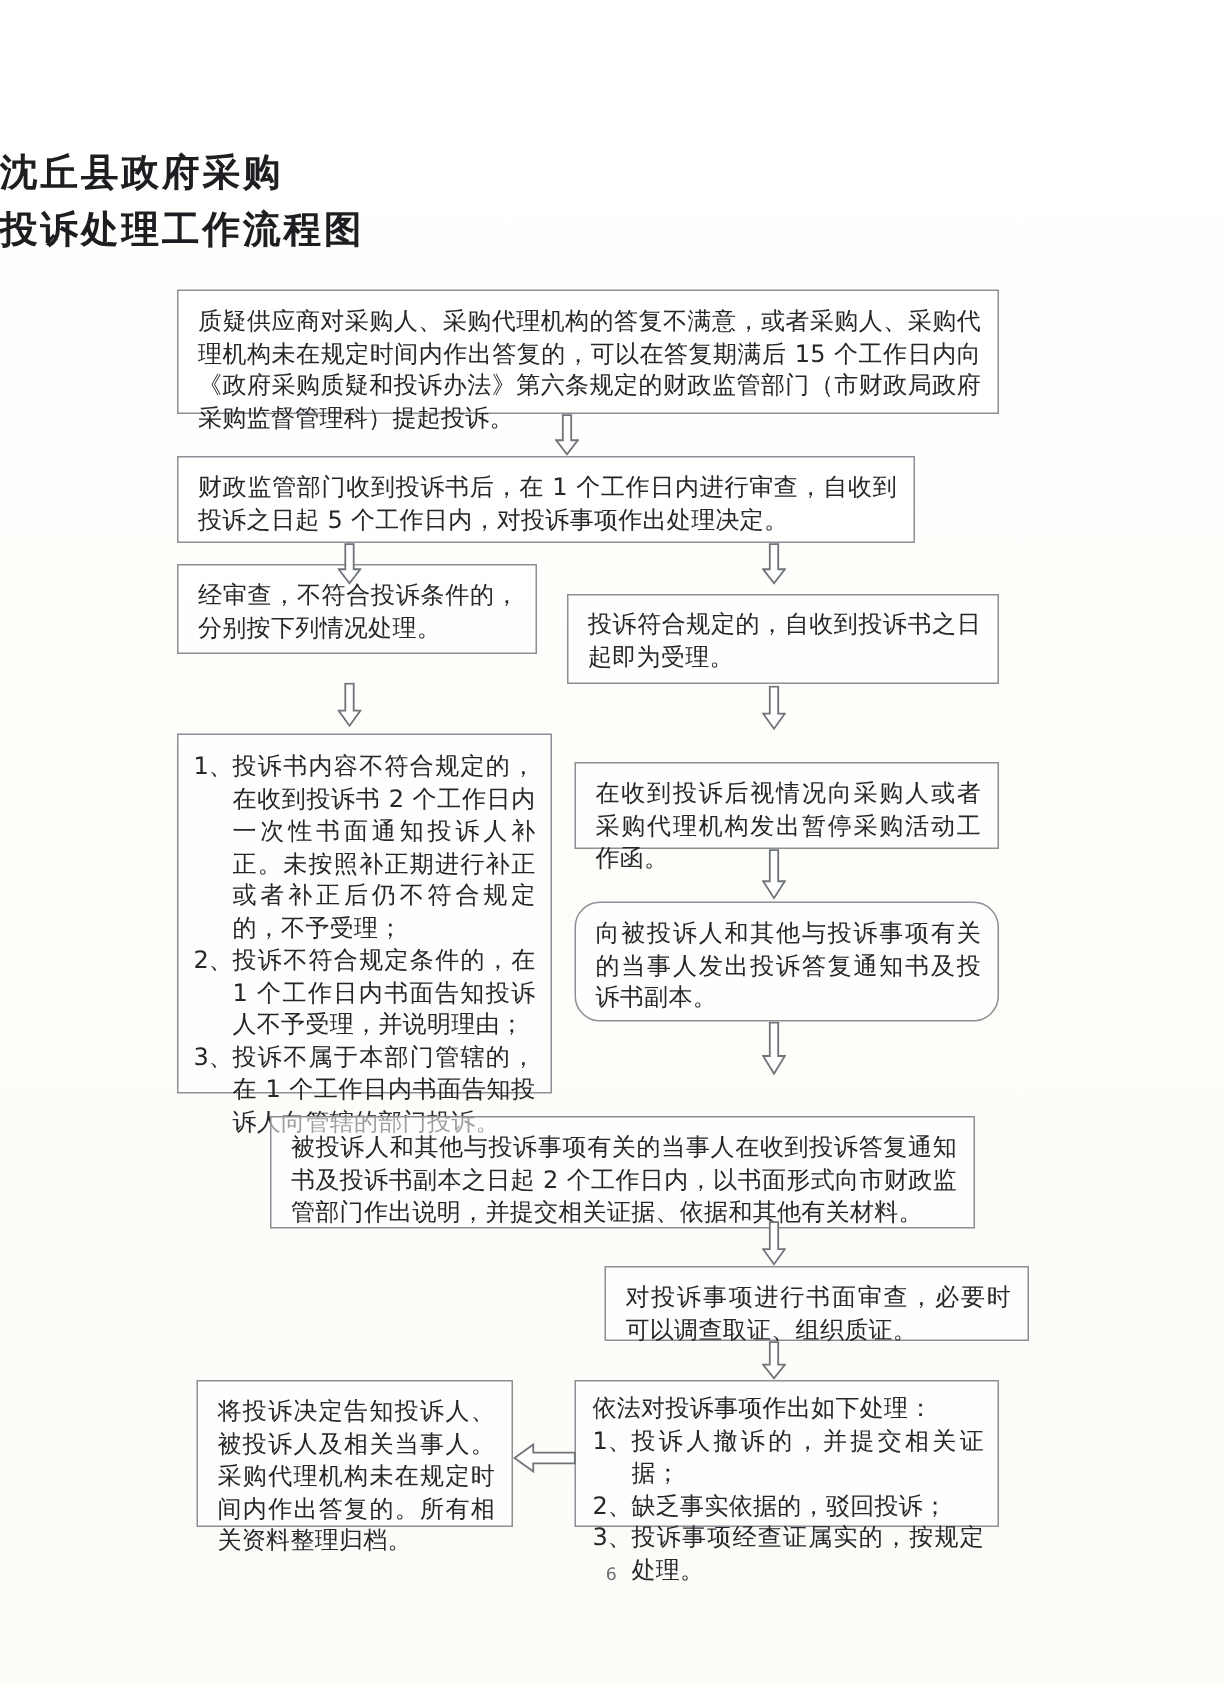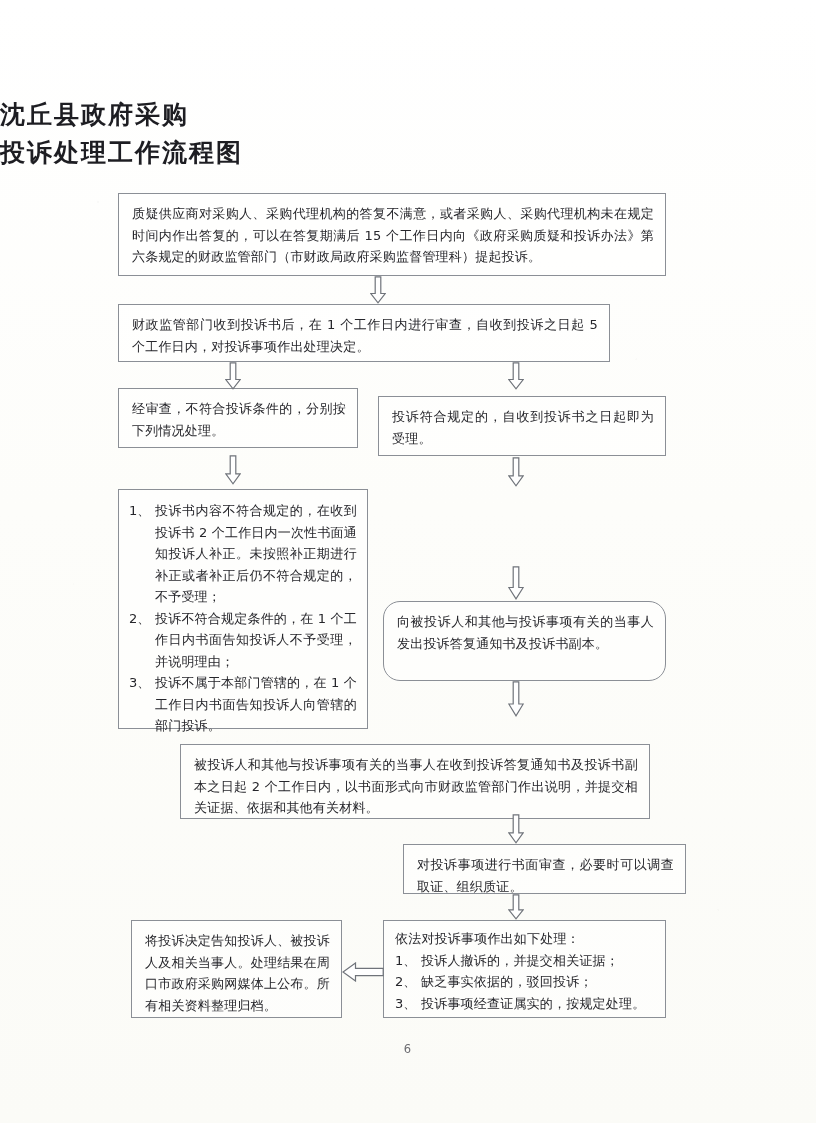--- a/index.html
+++ b/index.html
@@ -40,21 +40,21 @@
     color:#1d1d22;
   }
 
   
   .node{
     position:absolute;
     box-sizing:border-box;
     border:1.3px solid #8b8f96;
     background:rgba(255,255,255,.55);
     padding:9px 11px 9px 13px;
-    font-size:13px;
+    font-size:16px;
     line-height:21.5px;
     letter-spacing:.2px;
     color:#26262b;
     text-align:justify;
   }
   .node p{margin:0;}
 
   
   .numlist{margin:0;padding:0;list-style:none;}
   .numlist li{
@@ -128,21 +128,21 @@
       <path d="M5.2 0.8 H10.8 V17.5 H15.2 L8 26.8 L0.8 17.5 H5.2 Z" fill="#ffffff" stroke="#6f737a" stroke-width="1.2" stroke-linejoin="miter"></path>
     </svg>
   </div>
 
   <div class="arrow-down" style="left:508px;top:362px;height:28px;">
     <svg viewBox="0 0 16 28" preserveAspectRatio="none">
       <path d="M5.2 0.8 H10.8 V17.5 H15.2 L8 26.8 L0.8 17.5 H5.2 Z" fill="#ffffff" stroke="#6f737a" stroke-width="1.2" stroke-linejoin="miter"></path>
     </svg>
   </div>
 
-  <div class="node" style="left:118px;top:388px;width:240px;height:60px;">
+  <div class="node" style="left:118px;top:376px;width:240px;height:60px;">
     <p>经审查，不符合投诉条件的，分别按下列情况处理。</p>
   </div>
 
   <div class="node" style="left:378px;top:396px;width:288px;height:60px;font-family:Liberation Serif, serif;">
     <p>投诉符合规定的，自收到投诉书之日起即为受理。</p>
   </div>
 
   <div class="arrow-down" style="left:225px;top:455px;height:30px;">
     <svg viewBox="0 0 16 30" preserveAspectRatio="none">
       <path d="M5.2 0.8 H10.8 V18.8 H15.2 L8 28.8 L0.8 18.8 H5.2 Z" fill="#ffffff" stroke="#6f737a" stroke-width="1.2" stroke-linejoin="miter"></path>
@@ -165,20 +165,23 @@
         <span class="num">2、</span>
         <span class="txt">投诉不符合规定条件的，在 1 个工作日内书面告知投诉人不予受理，并说明理由；</span>
       </li>
       <li>
         <span class="num">3、</span>
         <span class="txt">投诉不属于本部门管辖的，在 1 个工作日内书面告知投诉人向管辖的部门投诉。</span>
       </li>
     </ul>
   </div>
 
+  <div class="node" style="left:383px;top:508px;width:283px;height:58px;">
+    <p>在收到投诉后视情况向采购人或者采购代理机构发出暂停采购活动工作函。</p>
+  </div>
 
   <div class="arrow-down" style="left:508px;top:566px;height:34px;">
     <svg viewBox="0 0 16 34" preserveAspectRatio="none">
       <path d="M5.2 0.8 H10.8 V21.5 H15.2 L8 32.8 L0.8 21.5 H5.2 Z" fill="#ffffff" stroke="#6f737a" stroke-width="1.2" stroke-linejoin="miter"></path>
     </svg>
   </div>
 
   <div class="node" style="left:383px;top:601px;width:283px;height:80px;border-radius:17px;">
     <p>向被投诉人和其他与投诉事项有关的当事人发出投诉答复通知书及投诉书副本。</p>
   </div>
@@ -227,18 +230,18 @@
     </ul>
   </div>
 
   <div class="arrow-left" style="left:342px;top:962px;width:42px;height:20px;">
     <svg viewBox="0 0 42 20" preserveAspectRatio="none">
       <path d="M41.2 6.4 H13.5 V1.0 L1.0 10 L13.5 19 V13.6 H41.2 Z" fill="#ffffff" stroke="#6f737a" stroke-width="1.2" stroke-linejoin="miter"></path>
     </svg>
   </div>
 
   <div class="node" style="left:131px;top:920px;width:211px;height:98px;">
-    <p>将投诉决定告知投诉人、被投诉人及相关当事人。处理结果在周口市政府采购网媒体上公布。所有相关资料整理归档。</p>
+    <p>将投诉决定告知投诉人、被投诉人及相关当事人。采购代理机构未在规定时间内作出答复的。所有相关资料整理归档。</p>
   </div>
 
   <div class="page-num">6</div>
 
 </div>
 
 </body></html>

